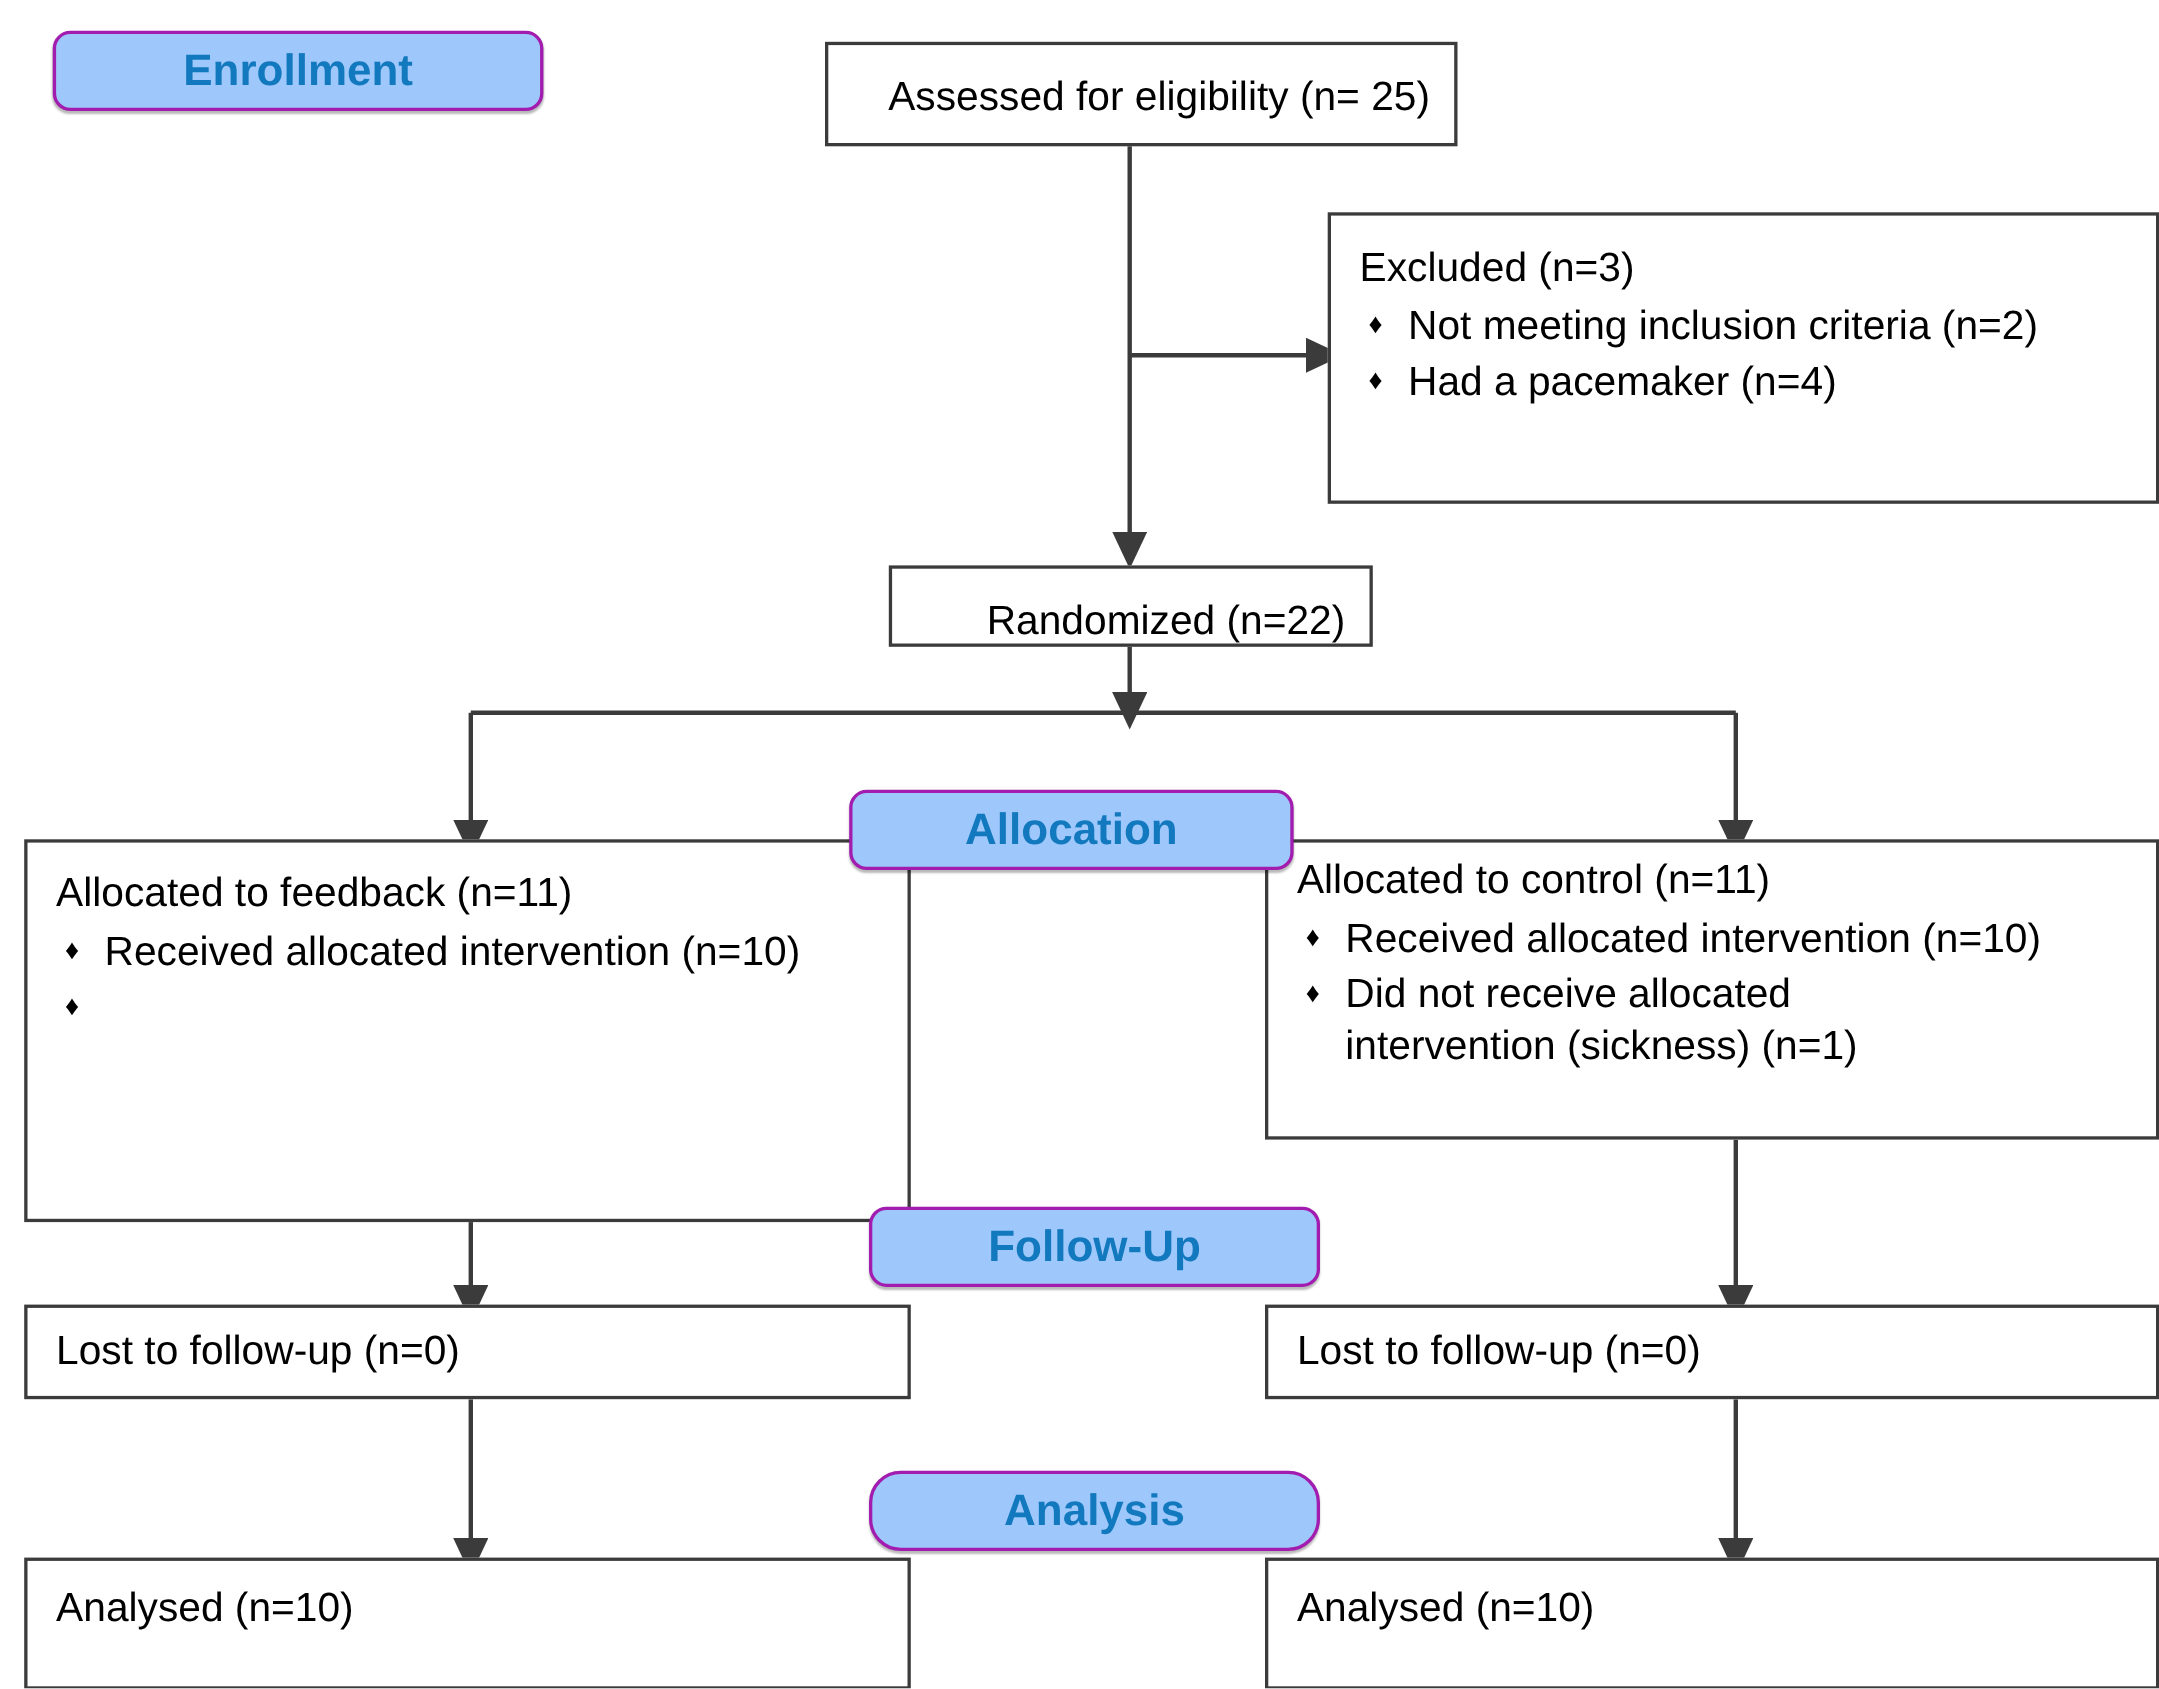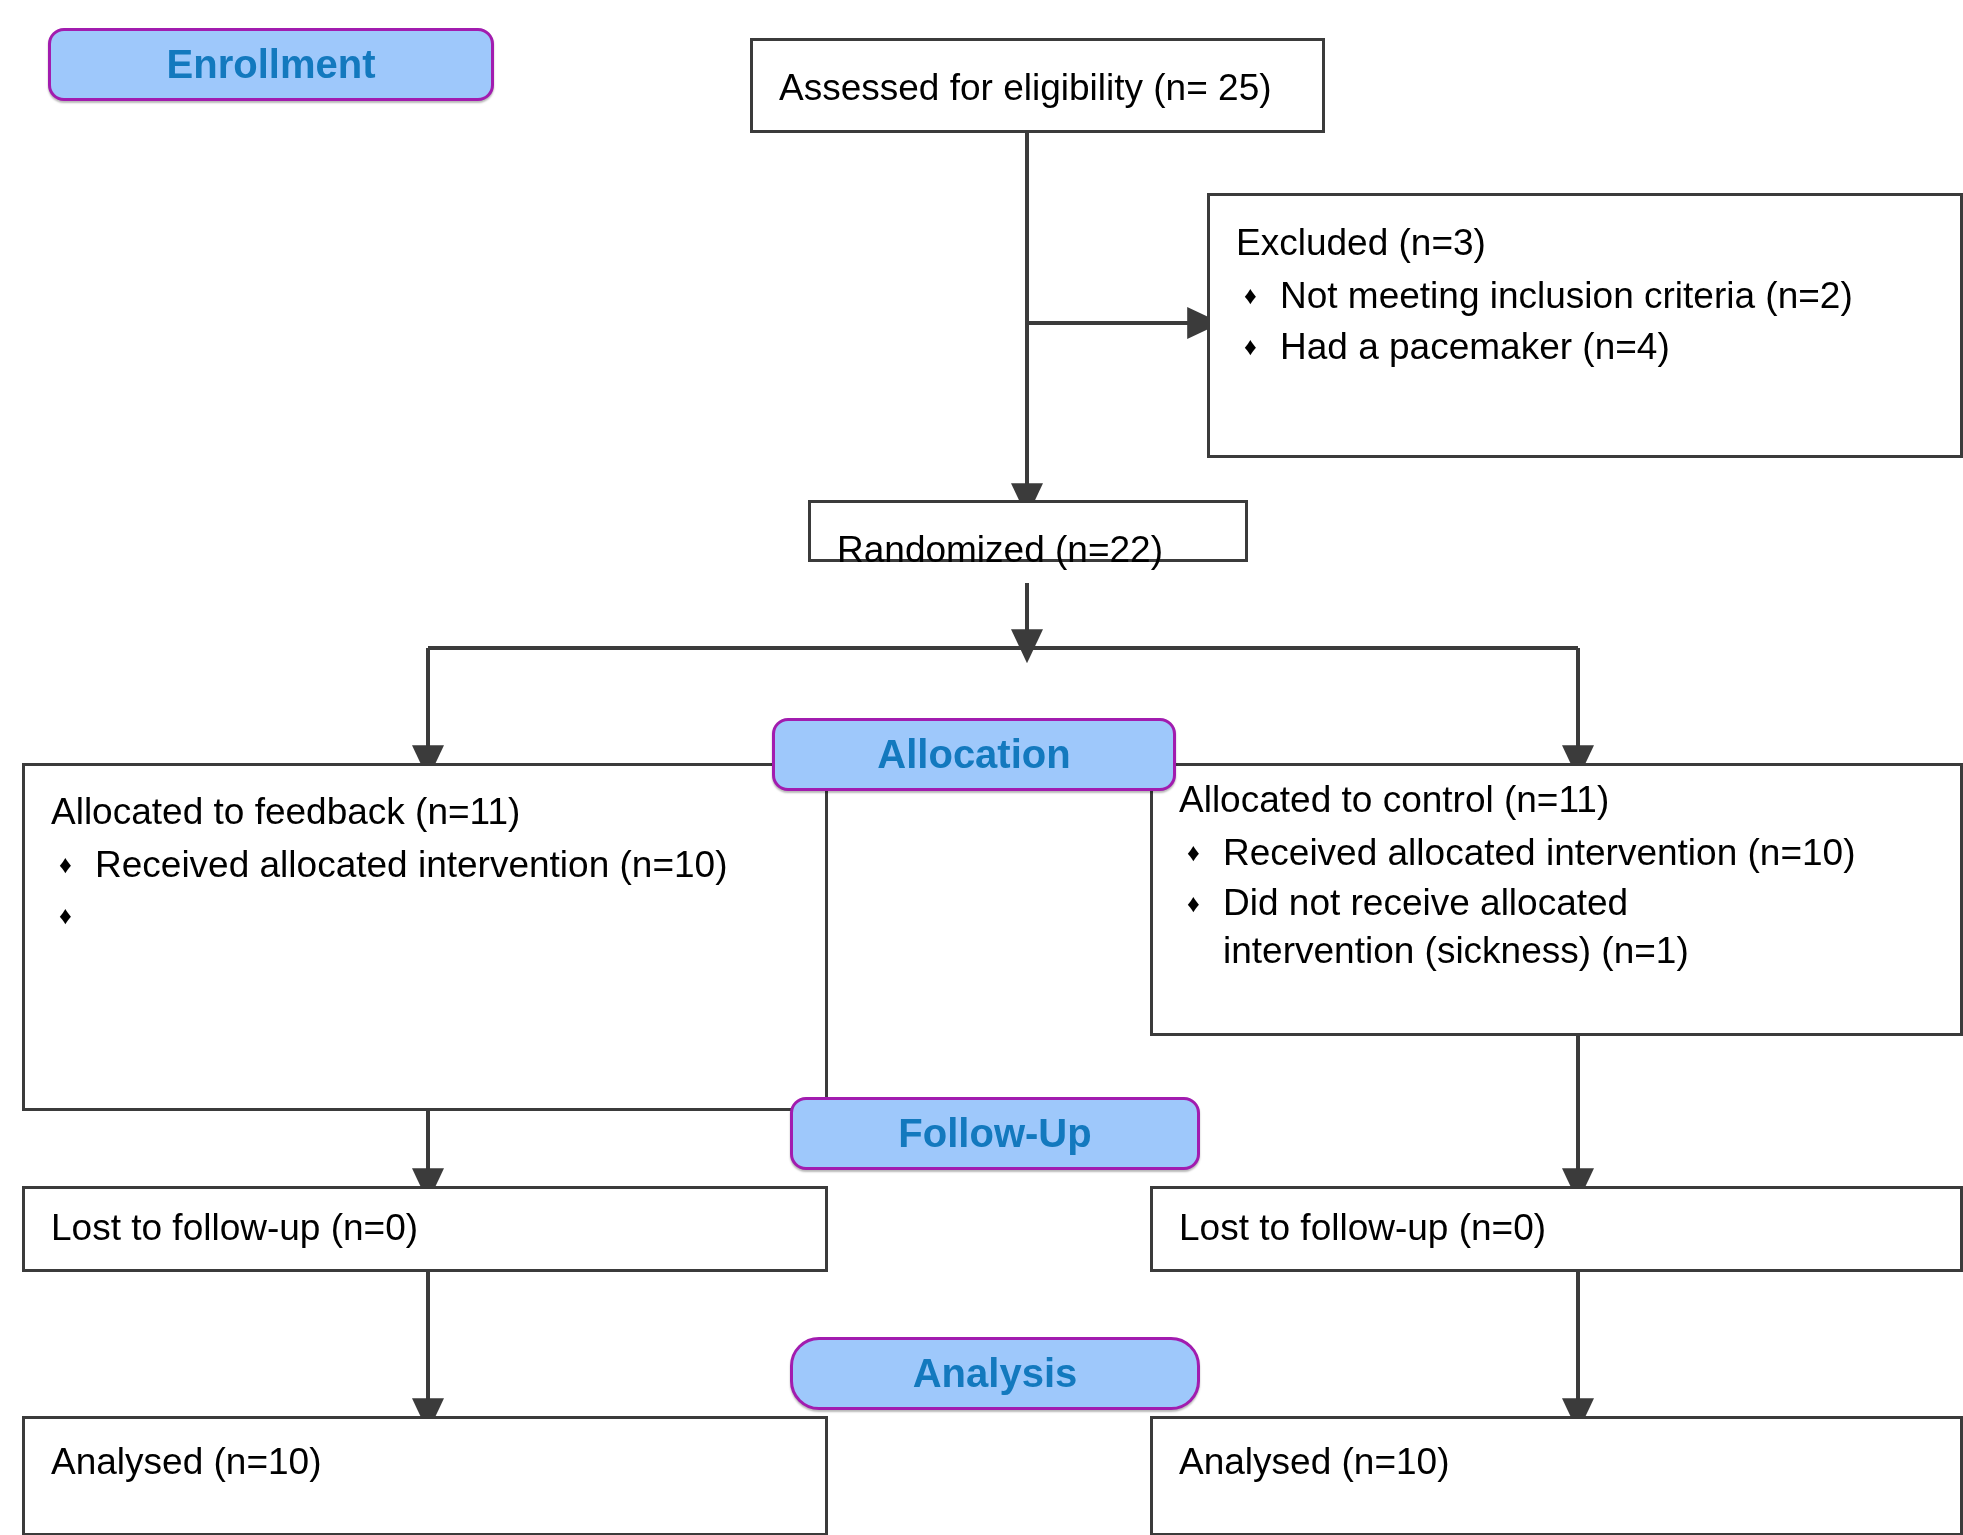--- a/index.html
+++ b/index.html
@@ -34,21 +34,21 @@
     z-index: 2;
     padding: 20px 22px 14px 26px;
   }
   .node-title {
     font-size: 37px;
     line-height: 1.26;
     color: #000000;
     white-space: nowrap;
   }
   .node-title.centered {
-    text-align: left;
+    text-align: right;
     padding-top: 4px;
   }
   ul.node-list {
     list-style: none;
     margin: 4px 0 0 0;
     padding: 0;
   }
   ul.node-list li {
     position: relative;
     font-size: 37px;
@@ -130,21 +130,21 @@
   </div>
 
   <div class="node-box" style="left:1207px; top:193px; width:756px; height:265px; padding-top:24px;">
     <div class="node-title">Excluded (n=3)</div>
     <ul class="node-list">
       <li><span class="dia">♦</span><span>Not meeting inclusion criteria (n=2)</span></li>
       <li><span class="dia">♦</span><span>Had a pacemaker (n=4)</span></li>
     </ul>
   </div>
 
-  <div class="node-box" style="left:808px; top:500px; width:440px; height:62px;">
+  <div class="node-box" style="left:808px; top:514px; width:440px; height:74px;">
     <div class="node-title centered">Randomized (n=22)</div>
   </div>
 
   <div class="node-box" style="left:22px; top:763px; width:806px; height:348px; padding-top:23px;">
     <div class="node-title">Allocated to feedback (n=11)</div>
     <ul class="node-list">
       <li><span class="dia">♦</span><span>Received allocated intervention (n=10)</span></li>
       <li style="white-space:normal; line-height:1.3;"><span class="dia">♦</span></li>
     </ul>
   </div>

